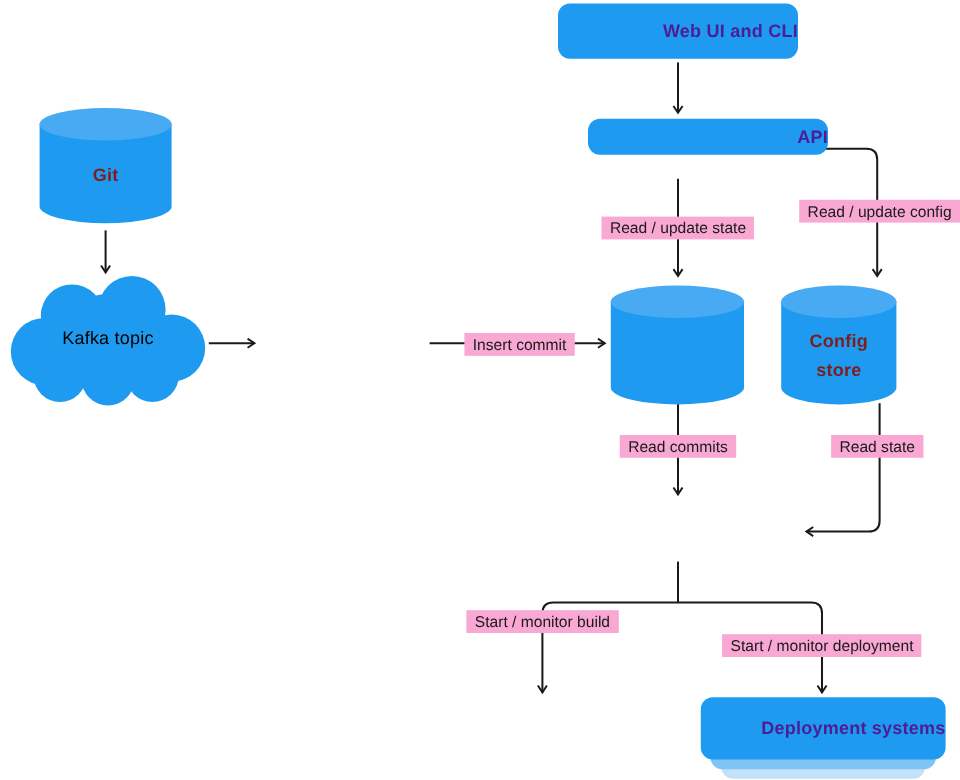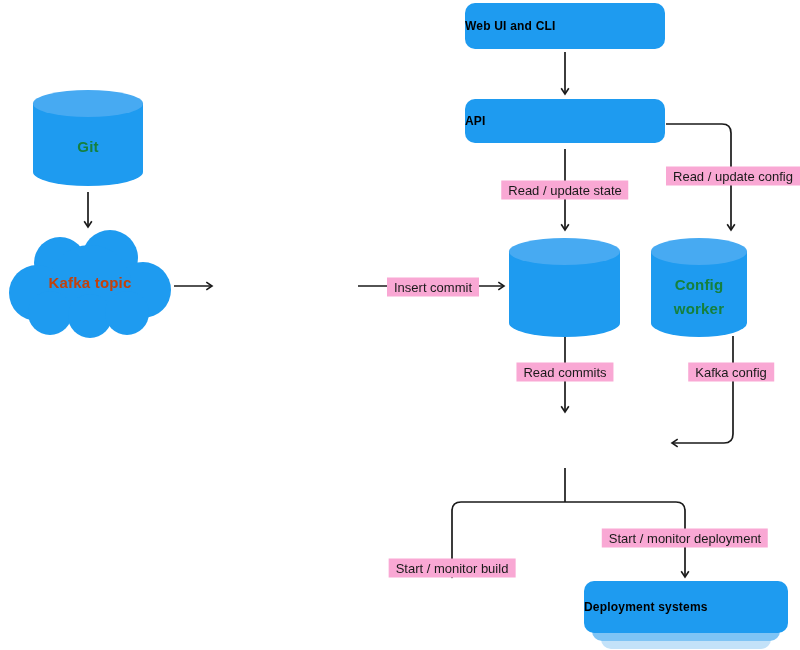--- a/index.html
+++ b/index.html
@@ -7,46 +7,46 @@
     position:relative; width:800px; height:650px; background:#fff;
     font-family:"Liberation Sans", sans-serif; overflow:hidden;
   }
   
   .edges { position:absolute; left:0; top:0; z-index:1; }
   .edge { fill:none; stroke:#1a1a1a; stroke-width:1.7; }
 
   
   .node {
     position:absolute; z-index:2; background:#1e9bf0; border-radius:10px;
-    display:flex; align-items:center; justify-content:flex-start;
-    color:#000000; font-size:12px; font-weight:700; letter-spacing:.2px;
+    display:flex; align-items:center; justify-content:flex-end;
+    color:#4c1d95; font-size:15px; font-weight:700; letter-spacing:.2px;
     text-align:center;
   }
   
   .cylinder { position:absolute; z-index:2; }
   .cyl-top {
     position:absolute; left:0; top:0; width:100%; height:27px;
     border-radius:50%; background:#47aaf2;
   }
   .cyl-body {
     position:absolute; left:0; top:13px; width:100%; bottom:0;
     background:#1e9bf0;
     border-radius:0 0 50% 50% / 0 0 14px 14px;
   }
   .cyl-label {
     position:absolute; left:0; right:0; top:24px; bottom:6px; z-index:2;
     display:flex; flex-direction:column; align-items:center; justify-content:center;
-    color:#15803d; font-size:15px; font-weight:700; line-height:24px; letter-spacing:.2px;
+    color:#7f1d1d; font-size:15px; font-weight:700; line-height:24px; letter-spacing:.2px;
   }
   
   .cloud { position:absolute; z-index:2; }
   .cloud-label {
     position:absolute; left:0; right:0; top:0; bottom:0; z-index:2;
     display:flex; align-items:center; justify-content:center;
-    color:#c2410c; font-size:15px; font-weight:700; letter-spacing:.2px;
+    color:#000000; font-size:15px; font-weight:400; letter-spacing:.2px;
   }
   
   .stack-layer { position:absolute; z-index:2; border-radius:10px; }
   .stack-mid   { background:#7fc4f5; }
   .stack-light { background:#c3e2f9; }
 
   
   .edge-label {
     position:absolute; z-index:3; transform:translate(-50%,-50%);
     background:#f9a8d4; padding:2px 7px; white-space:nowrap;
@@ -74,21 +74,21 @@
     <path class="edge" d="M733,336 V434 Q733,443 724,443 H672" marker-end="url(#arrow)"></path>
     <path class="edge" d="M565,468 V502"></path>
     <path class="edge" d="M565,502 H461 Q452,502 452,511 V577" marker-end="url(#arrow)"></path>
     <path class="edge" d="M565,502 H676 Q685,502 685,511 V577" marker-end="url(#arrow)"></path>
   </svg>
 
   <div class="node" style="left:465px; top:3px; width:200px; height:46px;">
     <span>Web UI and CLI</span>
   </div>
 
-  <div class="node" style="left:465px; top:99px; width:200px; height:44px;">
+  <div class="node" style="left:490px; top:99px; width:200px; height:30px;">
     <span>API</span>
   </div>
 
 
 
 
   <div class="stack-layer stack-light" style="left:601px; top:610px; width:170px; height:39px;"></div>
   <div class="stack-layer stack-mid" style="left:592px; top:600px; width:188px; height:41px;"></div>
   <div class="node" style="left:584px; top:581px; width:204px; height:52px;">
     <span>Deployment systems</span>
@@ -105,21 +105,21 @@
   <div class="cylinder" style="left:509px; top:238px; width:111px; height:99px;">
     <div class="cyl-body"></div>
     <div class="cyl-top"></div>
   </div>
 
   <div class="cylinder" style="left:651px; top:238px; width:96px; height:99px;">
     <div class="cyl-body"></div>
     <div class="cyl-top"></div>
     <div class="cyl-label">
       <span>Config</span>
-      <span>worker</span>
+      <span>store</span>
     </div>
   </div>
 
   <div class="cloud" style="left:5px; top:225px; width:170px; height:115px;">
     <svg width="170" height="115" viewBox="0 0 170 115">
       <g fill="#1e9bf0">
         <circle cx="55" cy="38" r="26"></circle>
         <circle cx="105" cy="33" r="28"></circle>
         <circle cx="32" cy="68" r="28"></circle>
         <circle cx="138" cy="65" r="28"></circle>
@@ -131,17 +131,17 @@
     </svg>
     <div class="cloud-label">
       <span>Kafka topic</span>
     </div>
   </div>
 
   <div class="edge-label" style="left:565px; top:190px;">Read / update state</div>
   <div class="edge-label" style="left:733px; top:176px;">Read / update config</div>
   <div class="edge-label" style="left:433px; top:287px;">Insert commit</div>
   <div class="edge-label" style="left:565px; top:372px;">Read commits</div>
-  <div class="edge-label" style="left:731px; top:372px;">Kafka config</div>
-  <div class="edge-label" style="left:452px; top:568px;text-align:center;">Start / monitor build</div>
+  <div class="edge-label" style="left:731px; top:372px;">Read state</div>
+  <div class="edge-label" style="left:452px; top:518px;text-align:center;">Start / monitor build</div>
   <div class="edge-label" style="left:685px; top:538px;">Start / monitor deployment</div>
 
 </div>
 
 </body></html>

